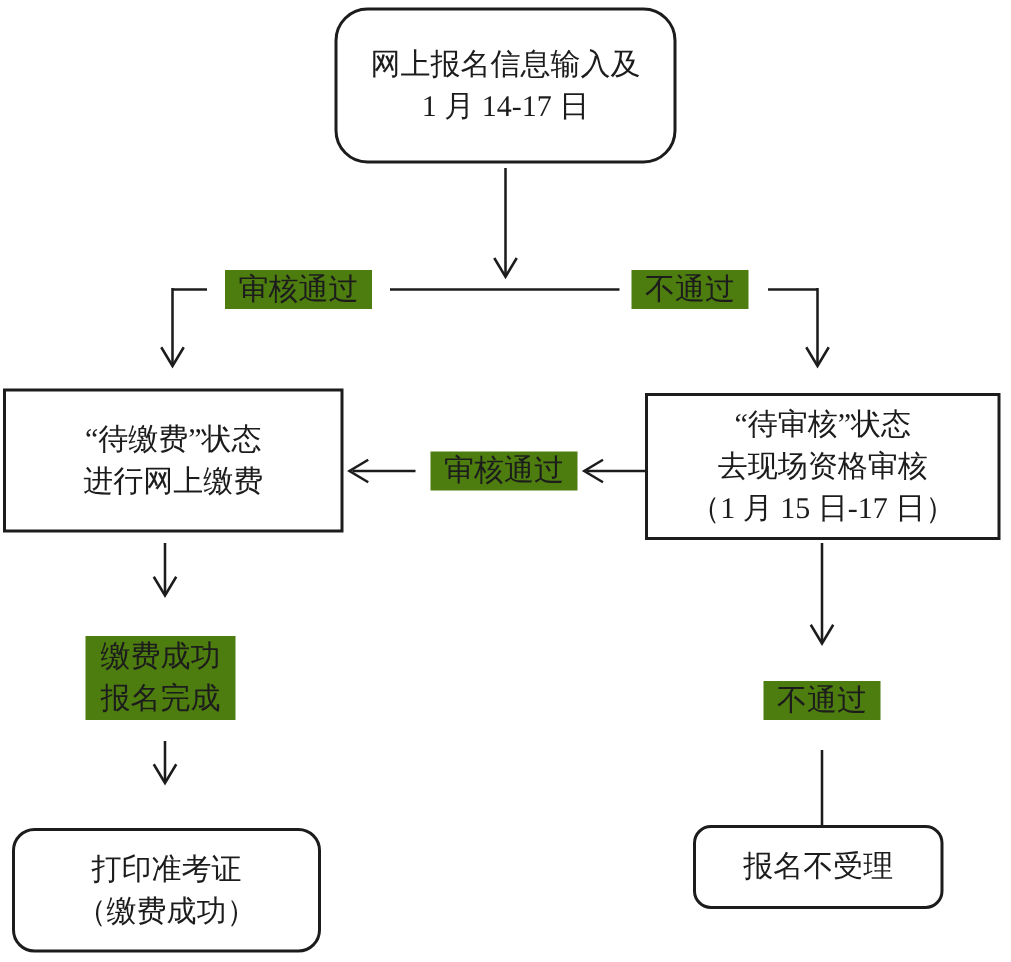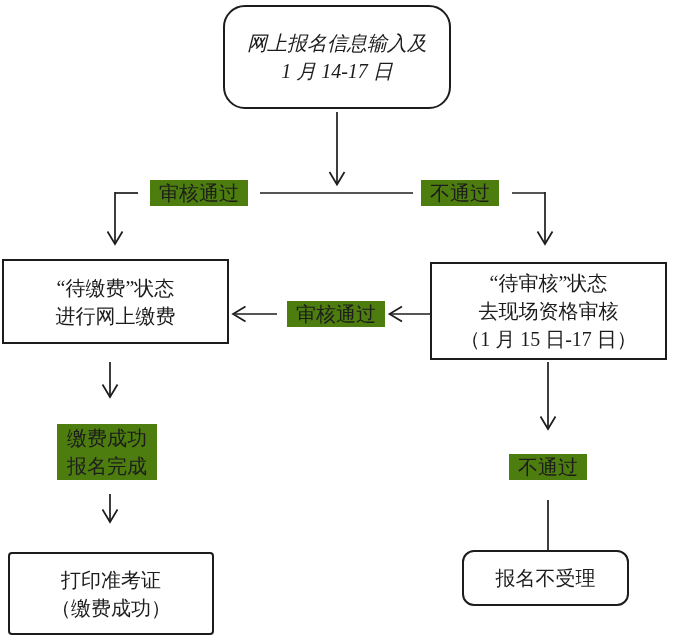--- a/index.html
+++ b/index.html
@@ -34,37 +34,37 @@
     border: 2px solid #1c1c1c;
     background: #ffffff;
     display: flex;
     flex-direction: column;
     justify-content: center;
     align-items: center;
     text-align: center;
     font-size: 20px;
     line-height: 28px;
   }
-  .node.rounded-lg { border-radius: 22px; font-style: italic; }
-  .node.rounded-md { border-radius: 4px; }
+  .node.rounded-lg { border-radius: 22px; }
+  .node.rounded-md { border-radius: 15px; }
   .node.rounded-sm { border-radius: 12px; }
   .node span { display: block; white-space: nowrap; }
   .edge-label {
     position: absolute;
     text-align: center;
     font-size: 20px;
     line-height: 26px;
     white-space: nowrap;
     background: #4d7c0f;
   }
   .edge-label span { display: block; line-height: 28px; text-align: center; }
 
   
   .node-start  { left: 223px; top: 5px;   width: 228px; height: 104px; }
-  .node-pay    { left: 2px;   top: 259px; width: 227px; height: 85px; }
+  .node-pay    { left: 2px;   top: 259px; width: 227px; height: 96px; }
   .node-review { left: 430px; top: 262px; width: 237px; height: 98px;  }
   .node-print  { left: 8px;   top: 552px; width: 206px; height: 83px;  }
   .node-reject { left: 462px; top: 550px; width: 167px; height: 56px;  }
 
   
   .label-approve-left { left: 150px; top: 180px; width: 98px;  }
   .label-fail-right   { left: 421px; top: 180px; width: 78px;  }
   .label-approve-mid  { left: 287px; top: 301px; width: 98px;  }
   .label-pay-success  { left: 57px;  top: 424px; width: 100px; }
   .label-fail-lower   { left: 509px; top: 454px; width: 78px;  }

